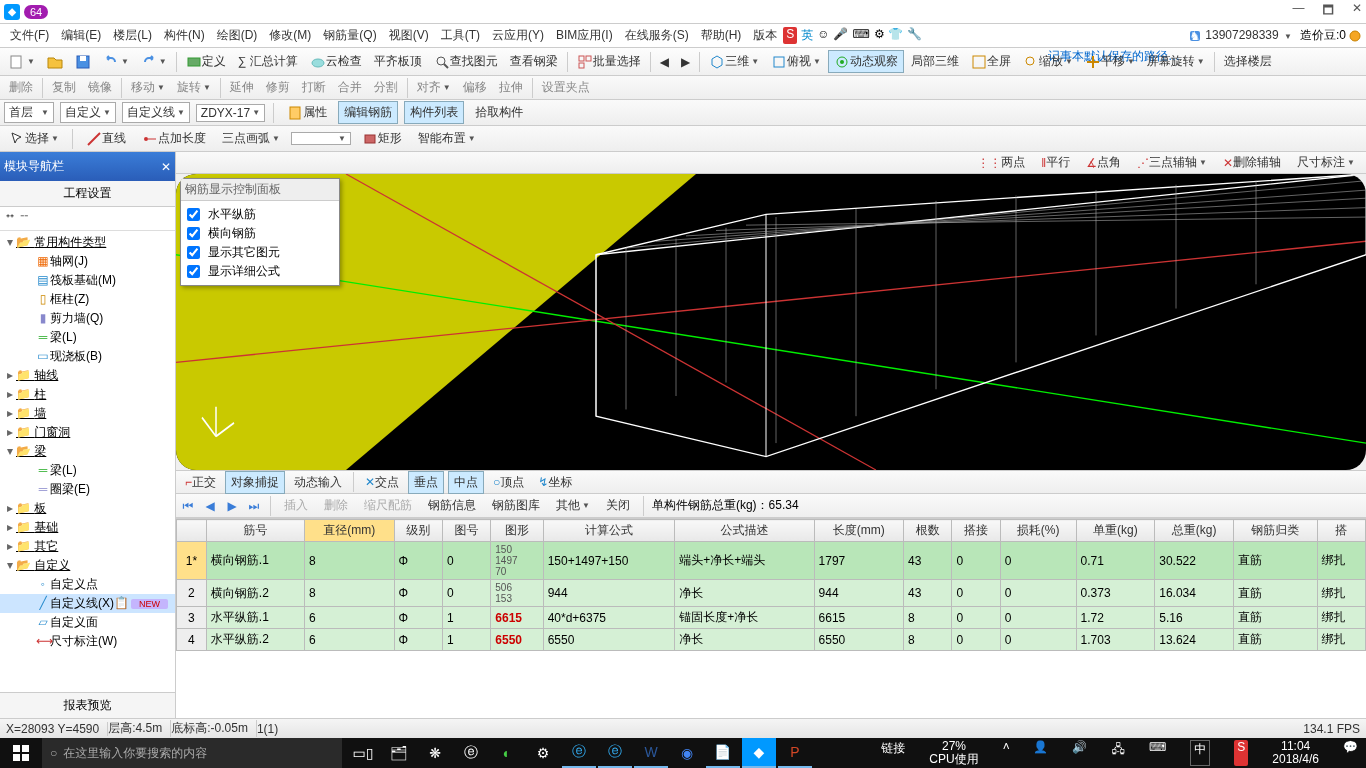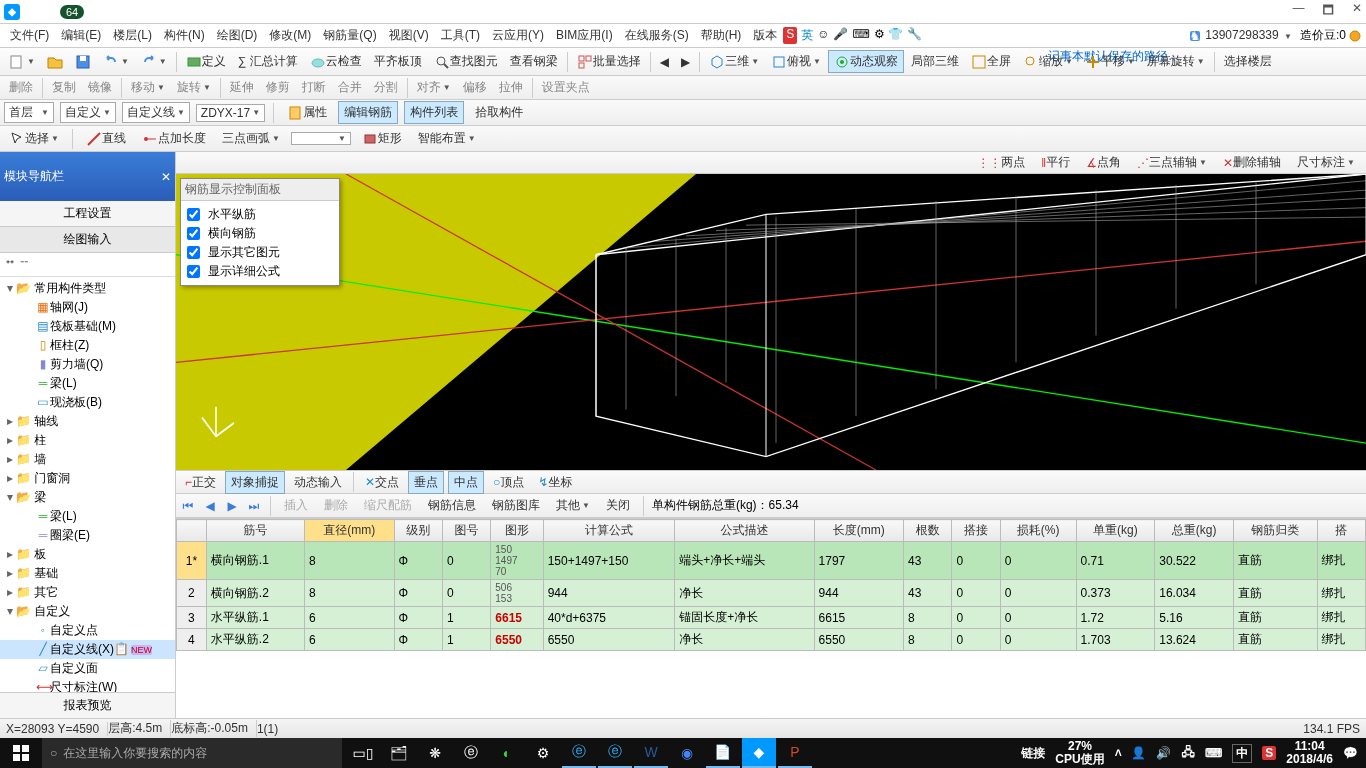--- a/index.html
+++ b/index.html
@@ -2,21 +2,21 @@
 <html><head>
 <meta charset="utf-8">
 <style>
 * { margin: 0; padding: 0; box-sizing: border-box; font-family: "Microsoft YaHei", SimSun, sans-serif; font-size: 12px; }
 body { background: #f0f0f0; overflow: hidden; width: 1366px; height: 768px; }
 
 
 .titlebar { height: 24px; background: #fff; border-bottom: 1px solid #ccc; display: flex; align-items: center; padding: 0 4px; }
 .titlebar-icon { width: 16px; height: 16px; background: #0099ff; border-radius: 3px; margin-right: 4px; display:flex; align-items:center; justify-content:center; color:#fff; font-size:10px; font-weight:bold;}
 .titlebar-text { flex: 1; color: #333; }
-.badge64 { background:#14532d; color:#fff; padding:1px 6px; border-radius:8px; font-size:11px; margin-right:8px;margin-left:36px;}
+.badge64 { background:#a21caf; color:#fff; padding:1px 6px; border-radius:8px; font-size:11px; margin-right:8px;}
 .winbtns { display: flex; gap:18px; margin-left: auto; color:#555; }
 .winbtn { cursor: pointer; }
 
 
 .menubar { height: 24px; background: #fff; display: flex; align-items: center; padding: 0 4px; border-bottom:1px solid #ccc;}
 .menubar-item { padding: 16px 6px; cursor: pointer; color:#333;}
 .menubar-right { margin-left: auto; display: flex; align-items: center; gap: 8px; }
 .ime-icons { display:flex; gap:4px; font-size:13px;}
 .path-text { color: #0066cc; font-size:12px;margin-top:41px;}
 .user-phone { color:#333;}
@@ -38,38 +38,38 @@
 .contextbar { height:26px; background:linear-gradient(#fafafa,#eee); border-bottom:1px solid #ccc; display:flex; align-items:center; padding:0 4px; gap:6px;}
 .combo { border:1px solid #aaa; padding:1px 4px; background:#fff; min-width:50px; display:flex; align-items:center; justify-content:space-between; cursor:pointer;}
 .combo span.label { color:#333;}
 
 
 .selectbar { height:26px; background:linear-gradient(#fafafa,#eee); border-bottom:1px solid #ccc; display:flex; align-items:center; padding:0 4px; gap:6px;}
 
 
 .main { display:flex; height: calc(768px - 24px - 24px - 28px - 24px - 26px - 26px - 20px - 30px); }
 .sidebar { width:176px; background:#fff; border-right:1px solid #ccc; display:flex; flex-direction:column;}
-.nav-header { background:linear-gradient(#3a7dd8,#2a5db8); color:#fff; padding:16px 4px; display:flex; align-items:center; justify-content:space-between;text-align:right;}
+.nav-header { background:linear-gradient(#3a7dd8,#2a5db8); color:#fff; padding:6px 4px; display:flex; align-items:center; justify-content:space-between;text-align:right;}
 .nav-header .closex { cursor:pointer;}
 .nav-btn { padding:4px; text-align:center; border-bottom:1px solid #ccc; cursor:pointer; background:#f5f5f5;}
 .tiny-icons { display:flex; gap:6px; padding:3px 6px; border-bottom:1px solid #ddd;}
 .tree { flex:1; overflow:auto; padding:2px 0; font-size:12px;}
 .tree-item { padding:1px 0; cursor:pointer; white-space:nowrap;}
 .tree-item.sel { background:#cce5ff;}
-.tree-item.l0 { padding-left:4px;}
+.tree-item.l0 { padding-left:4px;text-decoration:underline;}
 .tree-item.l2 { padding-left:36px;}
 .tree-toggle { display:inline-block; width:12px; text-align:center; color:#666;}
 .tree-icon { display:inline-block; width:14px; text-align:center;}
-.newtag { background:#c4b5fd; color:#c00; font-size:9px; padding:0 0; margin-left:2px; border-radius:2px;}
+.newtag { background:#c4b5fd; color:#c00; font-size:9px; padding:0 8px; margin-left:2px; border-radius:2px;}
 .sidebar-bottom-btn { padding:4px; text-align:center; border-top:1px solid #ccc; cursor:pointer; background:#f5f5f5;}
 
 
 .viewport { flex:1; display:flex; flex-direction:column; position:relative;}
 .snapbar-top { height:22px; background:linear-gradient(#fafafa,#eee); border-bottom:1px solid #ccc; display:flex; align-items:center; justify-content:flex-end; padding:0 6px; gap:6px;}
-.canvas-area { flex:1; background:#000; position:relative; overflow:hidden;}
+.canvas-area { flex:1; background:#000; position:relative; overflow:hidden;border-radius:20px;}
 .floating-panel { position:absolute; left:4px; top:4px; width:160px; background:#fff; border:1px solid #888; box-shadow:2px 2px 4px rgba(0,0,0,0.3);}
 .floating-title { background:#eee; padding:2px 4px; color:#666; border-bottom:1px solid #ccc;}
 .floating-body { padding:4px 6px;}
 .cb-row { display:flex; align-items:center; gap:8px; padding:1px 0;}
 
 
 .snapbar { height:24px; background:linear-gradient(#fafafa,#eee); border-top:1px solid #ccc; border-bottom:1px solid #ccc; display:flex; align-items:center; padding:0 4px; gap:4px;}
 
 
 .rebarbar { height:24px; background:linear-gradient(#fafafa,#eee); border-bottom:1px solid #ccc; display:flex; align-items:center; padding:0 4px; gap:6px;}
@@ -93,21 +93,21 @@
 .statusbar .seg { border-right:1px solid #ccc; padding-right:8px;}
 .statusbar .right { margin-left:auto;}
 
 
 .taskbar { height:30px; background:#101010; display:flex; align-items:center; color:#fff; padding:0 4px; gap:4px;}
 .task-start { width:34px; height:30px; display:flex; align-items:center; justify-content:center;}
 .task-search { flex:0 0 300px; background:#2a2a2a; height:30px; display:flex; align-items:center; padding:0 8px; color:#aaa; gap:6px;}
 .task-icons { display:flex; gap:2px; align-items:center; }
 .task-icon { width:34px; height:30px; display:flex; align-items:center; justify-content:center; cursor:pointer; font-size:14px;}
 .task-icon.active { border-bottom:2px solid #76b9ed;}
-.tray { margin-left:auto; display:flex; align-items:center; gap:10px; font-size:11px; padding-right:4px;font-weight:bold;}
+.tray { margin-left:auto; display:flex; gap:24px; font-size:11px; padding-right:4px;}
 .tray-clock { text-align:center; line-height:1.1;}
 
 svg { display:inline-block; vertical-align:middle;}
 </style>
 </head>
 <body>
 
 <div class="titlebar">
   <span class="titlebar-icon">◆</span>
   <span class="badge64">64</span>
@@ -418,21 +418,20 @@
 </div>
 
 <div class="main">
 
   <div class="sidebar">
     <div class="nav-header">
       <span>模块导航栏</span>
       <span class="closex">✕</span>
     </div>
     <div class="nav-btn">工程设置</div>
-    <div class="nav-btn" style="background:#e8e8e8">绘图输入</div>
     <div class="tiny-icons">
       <span>⁺⁺</span>
       <span>⁻⁻</span>
     </div>
     <div class="tree">
       <div class="tree-item l0"><span class="tree-toggle">▾</span>📂 <span>常用构件类型</span></div>
       <div class="tree-item l2"><span class="tree-icon" style="color:#e60">▦</span><span>轴网(J)</span></div>
       <div class="tree-item l2"><span class="tree-icon" style="color:#28c">▤</span><span>筏板基础(M)</span></div>
       <div class="tree-item l2"><span class="tree-icon" style="color:#c80">▯</span><span>框柱(Z)</span></div>
       <div class="tree-item l2"><span class="tree-icon" style="color:#88c">▮</span><span>剪力墙(Q)</span></div>

